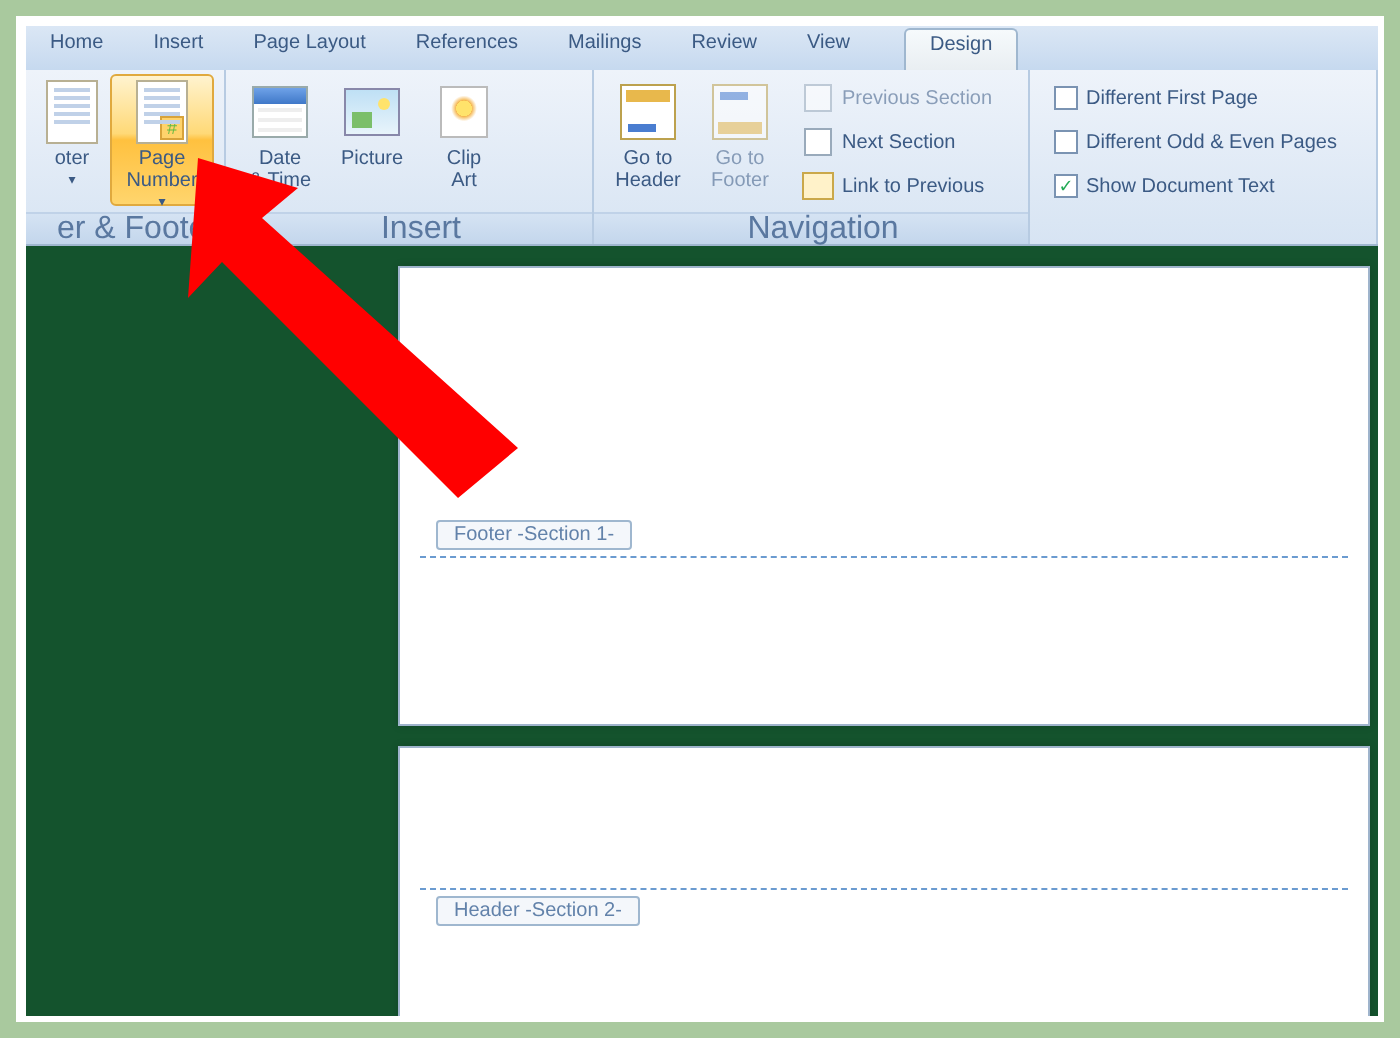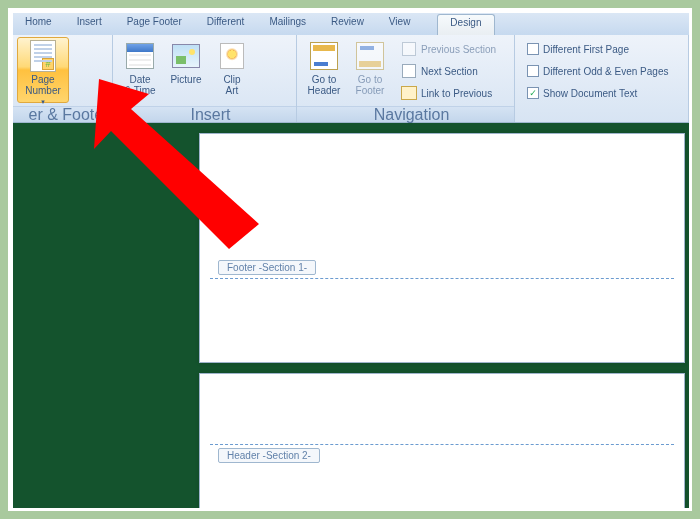--- a/index.html
+++ b/index.html
@@ -75,33 +75,40 @@
 </style>
 </head>
 <body>
 
 <div class="frame">
 <div class="app">
 
   <div class="tabs">
     <div class="tab">Home</div>
     <div class="tab">Insert</div>
-    <div class="tab">Page Footer</div>
-    <div class="tab">Different</div>
+    <div class="tab">Page Layout</div>
+    <div class="tab">References</div>
     <div class="tab">Mailings</div>
     <div class="tab">Review</div>
     <div class="tab">View</div>
     <div style="flex:0 0 14px"></div>
     <div class="tab tab-design">Design</div>
   </div>
 
   <div class="ribbon">
 
     <div class="group" style="width:100px">
       <div class="group-body">
+        <div class="bigbtn" style="width:38px">
+          <div class="ic">
+                <div class="page-icon"></div>
+              </div>
+          <span class="lbl">oter</span>
+          <span class="drop">▾</span>
+        </div>
         <div class="bigbtn highlight" style="width:52px">
           <div class="ic">
                 <div class="page-icon">
                   <span class="hash">#</span>
                 </div>
               </div>
           <span class="lbl" style="white-space:pre">Page
 Number</span>
           <span class="drop">▾</span>
         </div>

